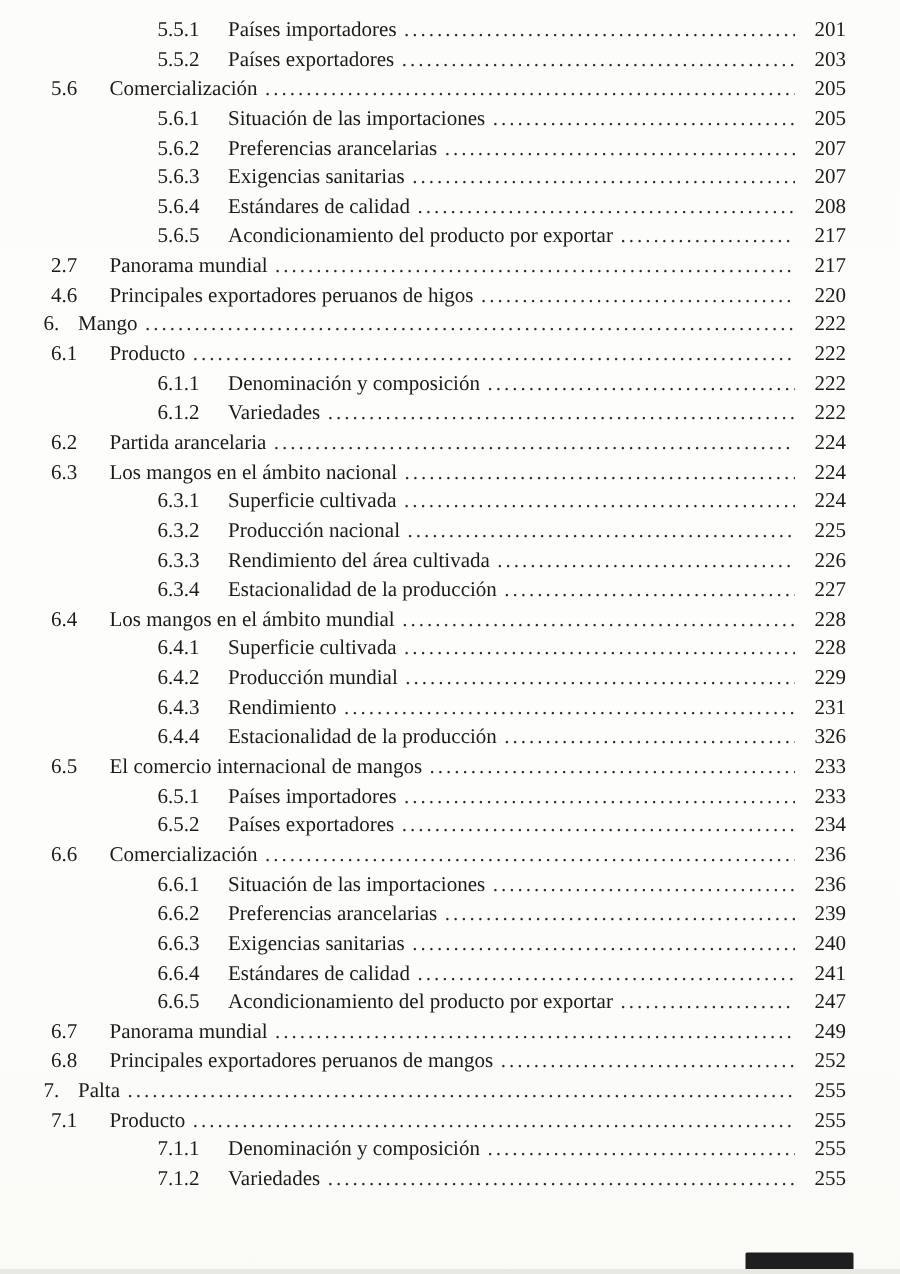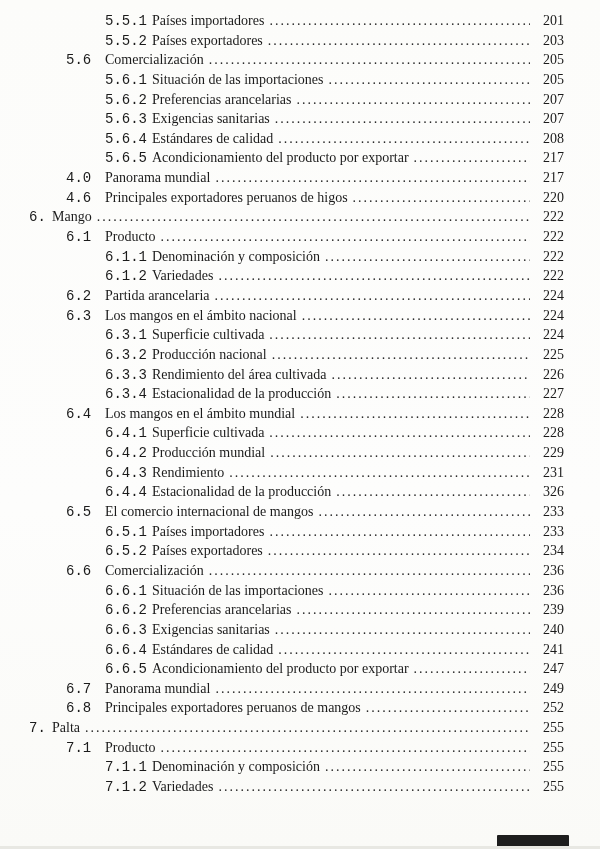--- a/index.html
+++ b/index.html
@@ -29,25 +29,24 @@
   .toc-row {
     display: flex;
     align-items: baseline;
     height: 19.65px;
     font-size: 14px;
     line-height: 19.65px;
   }
   .toc-row .num {
     flex: 0 0 auto;
     white-space: nowrap;
-    font-family: Liberation Mono, monospace;
   }
   .lvl1 { padding-left: 29px; }
   .lvl1 .num { width: 23px; }
-  .lvl2 { padding-left: 66px; }
+  .lvl2 { padding-left: 34px; }
   .lvl2 .num { width: 39px; }
   .lvl3 { padding-left: 105px; }
   .lvl3 .num { width: 47px; }
   .title {
     flex: 0 1 auto;
     white-space: nowrap;
   }
   .dots {
     flex: 1 1 auto;
     overflow: hidden;
@@ -130,21 +129,21 @@
       <span class="dots"></span>
       <span class="pagenum">208</span>
     </div>
     <div class="toc-row lvl3">
       <span class="num">5.6.5</span>
       <span class="title">Acondicionamiento del producto por exportar</span>
       <span class="dots"></span>
       <span class="pagenum">217</span>
     </div>
     <div class="toc-row lvl2">
-      <span class="num">4.0</span>
+      <span class="num">2.7</span>
       <span class="title">Panorama mundial</span>
       <span class="dots"></span>
       <span class="pagenum">217</span>
     </div>
     <div class="toc-row lvl2">
       <span class="num">4.6</span>
       <span class="title">Principales exportadores peruanos de higos</span>
       <span class="dots"></span>
       <span class="pagenum">220</span>
     </div>

